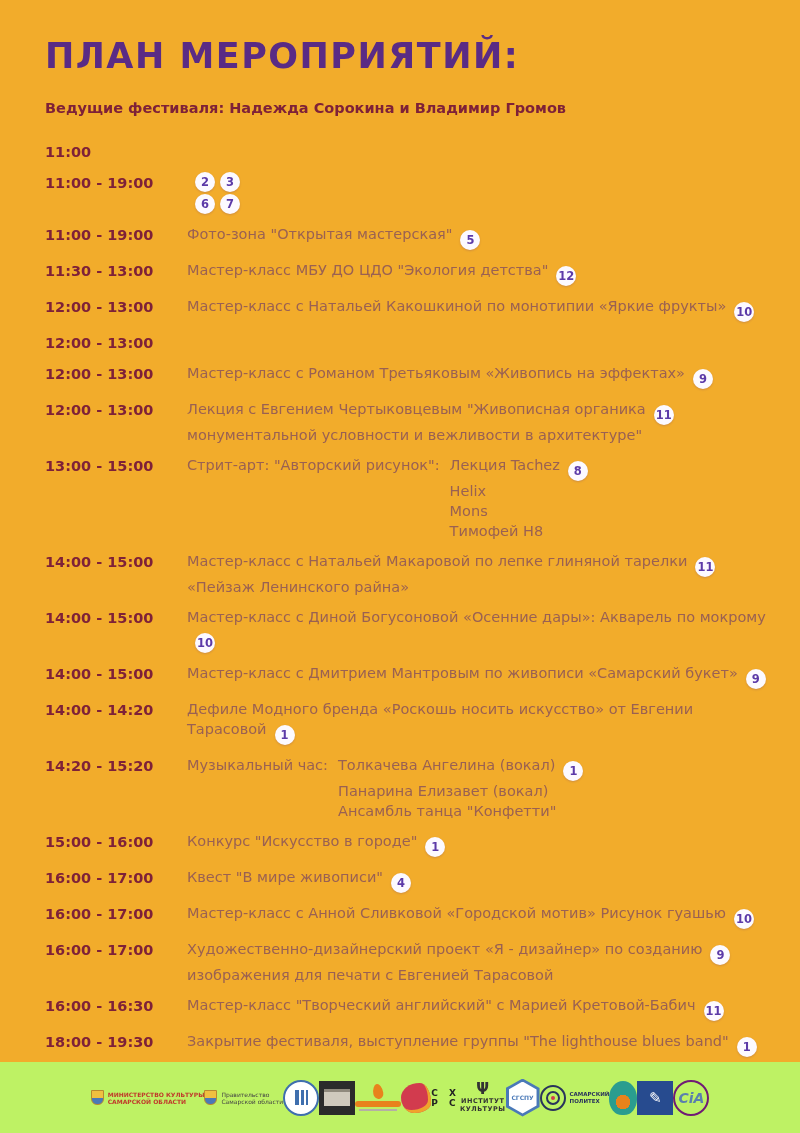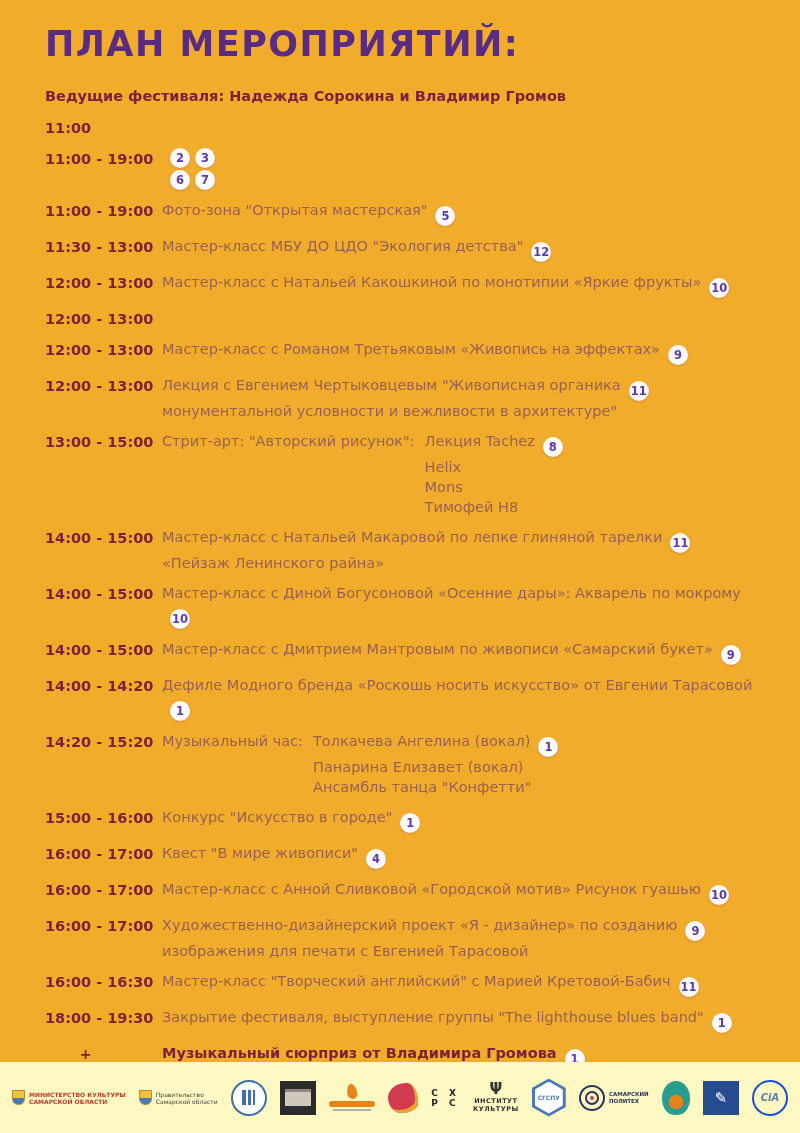--- a/index.html
+++ b/index.html
@@ -7,27 +7,27 @@
   body {
     width: 800px; height: 1133px;
     position: relative;
     background: #F2AC2B;
     font-family: "DejaVu Sans", "Liberation Sans", sans-serif;
     overflow: hidden;
   }
   .content { padding: 24px 34px 0 45px; }
   .title {
     font-size: 35px; font-weight: 800; color: #5A2B85;
-    letter-spacing: 1.5px; margin: 0 0 24px 0;
+    letter-spacing: 1.5px; margin: 12px 0 24px 0;
   }
   .subtitle {
     font-size: 14.5px; font-weight: bold; color: #7E2138;
-    margin: 0 0 13px 0;
-  }
-  .row { display: flex; margin-bottom: 10px; }
+    margin: 0 0 25px 0;
+  }
+  .row { display: flex; margin-bottom: 10px; gap: 25px; }
   .col-time {
     flex: 0 0 117px; font-size: 14.5px; font-weight: bold;
     color: #7E2138; line-height: 20px; padding-top: 1px;
   }
   .col-event { font-size: 14.5px; color: #9A6152; line-height: 20px; flex: 1; }
   .line { min-height: 20px; }
   .badge {
     display: inline-flex; width: 20px; height: 20px; border-radius: 50%;
     background: #FCFAFF; color: #5C3AA8; font-size: 11.5px; font-weight: bold;
     align-items: center; justify-content: center; margin-left: 8px;
@@ -38,22 +38,22 @@
     display: grid; grid-template-columns: 21px 21px; gap: 2px 4px;
     margin-left: 8px; flex: 0 0 auto;
   }
   .badge-grid .badge { margin-left: 0; }
   .split { display: flex; }
   .split .label { white-space: nowrap; margin-right: 10px; }
   .plus .col-time { text-align: center; padding-right: 36px; }
   .bold .col-event { font-weight: bold; color: #7E2138; }
   .footer {
     position: absolute; left: 0; bottom: 0; width: 800px; height: 71px;
-    background: #fef9c3; display: flex; align-items: center;
-    justify-content: space-between; padding: 0 12px;
+    background: #bef264; display: flex; align-items: center;
+    justify-content: center; padding: 0 12px;
   }
   .logo { display: flex; align-items: center; gap: 4px; }
   .logo.col { flex-direction: column; gap: 1px; }
   .crest {
     width: 13px; height: 15px;
     background: linear-gradient(#F0C040 55%, #4A79B8 55%);
     border: 1px solid #B98A2E; border-radius: 0 0 6px 6px;
   }
   .txt { font-size: 6px; line-height: 7px; }
   .txt.red { color: #C0392B; font-weight: bold; }
@@ -111,23 +111,23 @@
   .phoenix {
     width: 28px; height: 34px;
     background: radial-gradient(circle at 50% 62%, #E8831C 0 28%, #2A9D8F 29% 100%);
     border-radius: 50% 50% 46% 46%;
   }
   .pencil-square {
     width: 36px; height: 34px; background: #274B8F; color: #fff;
     display: flex; align-items: center; justify-content: center; font-size: 15px;
   }
   .cia-circle {
-    width: 36px; height: 36px; border-radius: 50%; border: 2px solid #1d4ed8;
+    width: 36px; height: 36px; border-radius: 50%; border: 2px solid #701a75;
     display: flex; align-items: center; justify-content: center;
-    color: #5A7FAE; font-weight: bold; font-size: 10px; font-style: italic;
+    color: #5A7FAE; font-weight: bold; font-size: 14px; font-style: italic;
   }
 </style>
 </head>
 <body>
 
 <div class="content">
   <h1 class="title">ПЛАН МЕРОПРИЯТИЙ:</h1>
   <div class="subtitle">Ведущие фестиваля: Надежда Сорокина и Владимир Громов</div>
 
   <div class="row">

